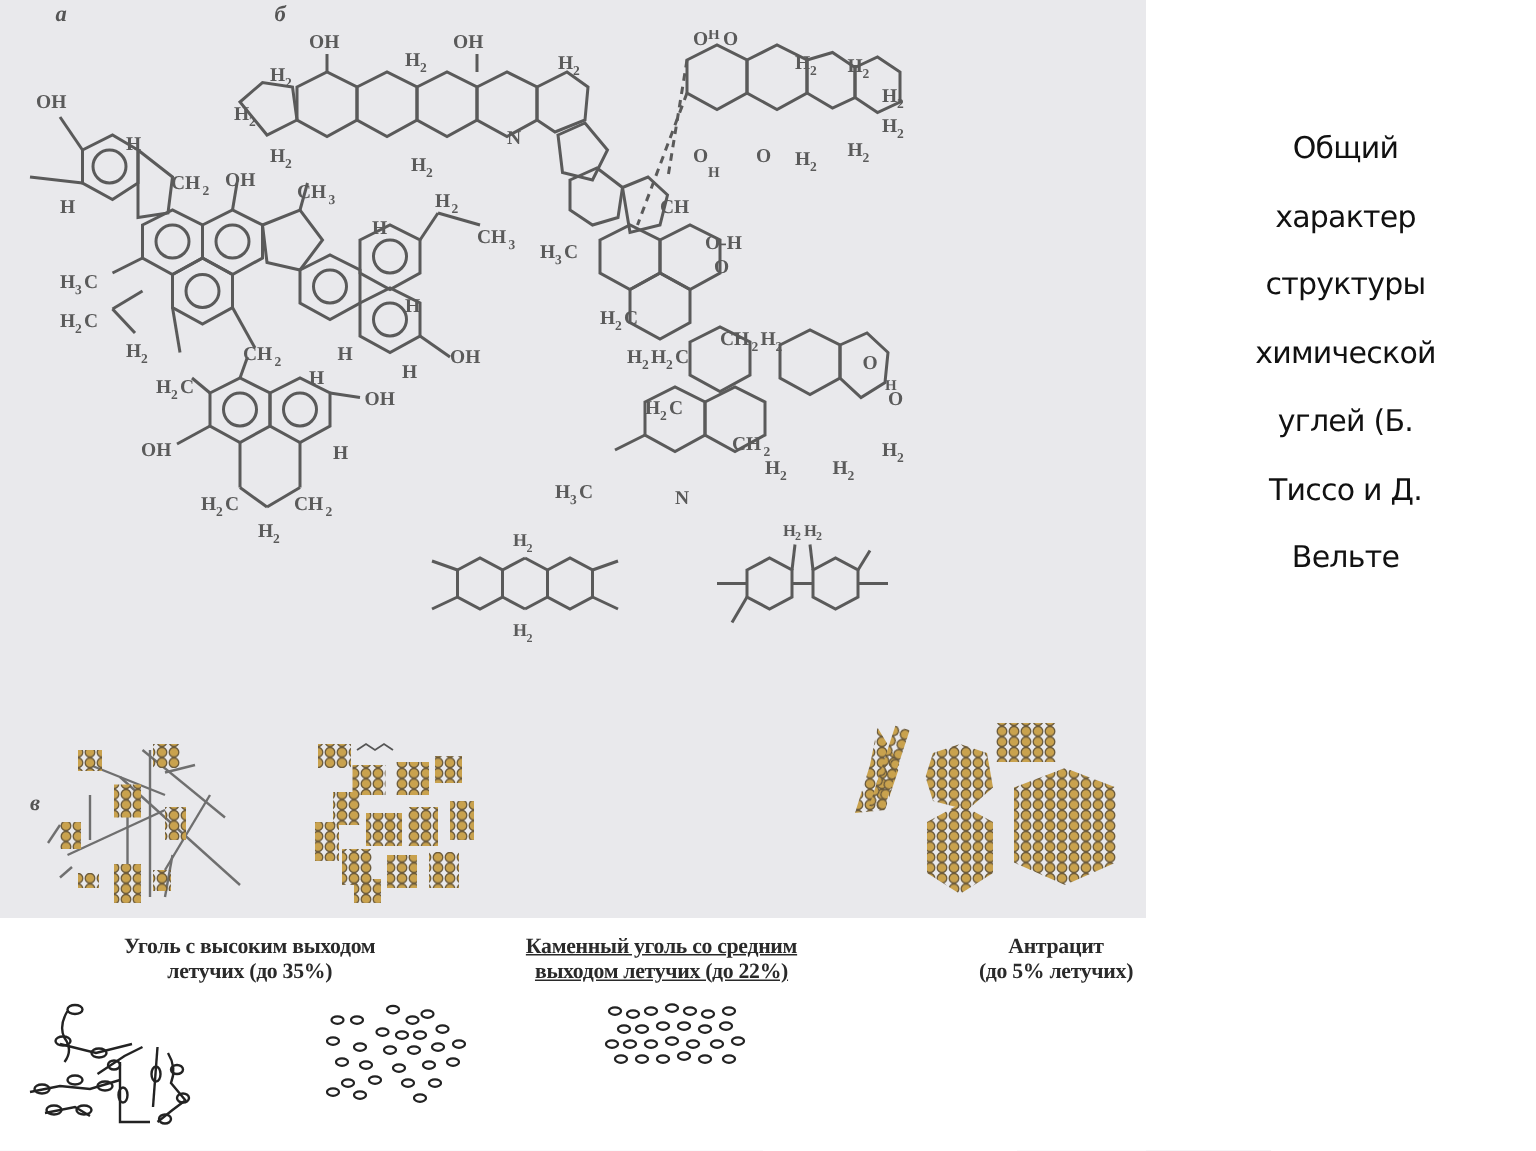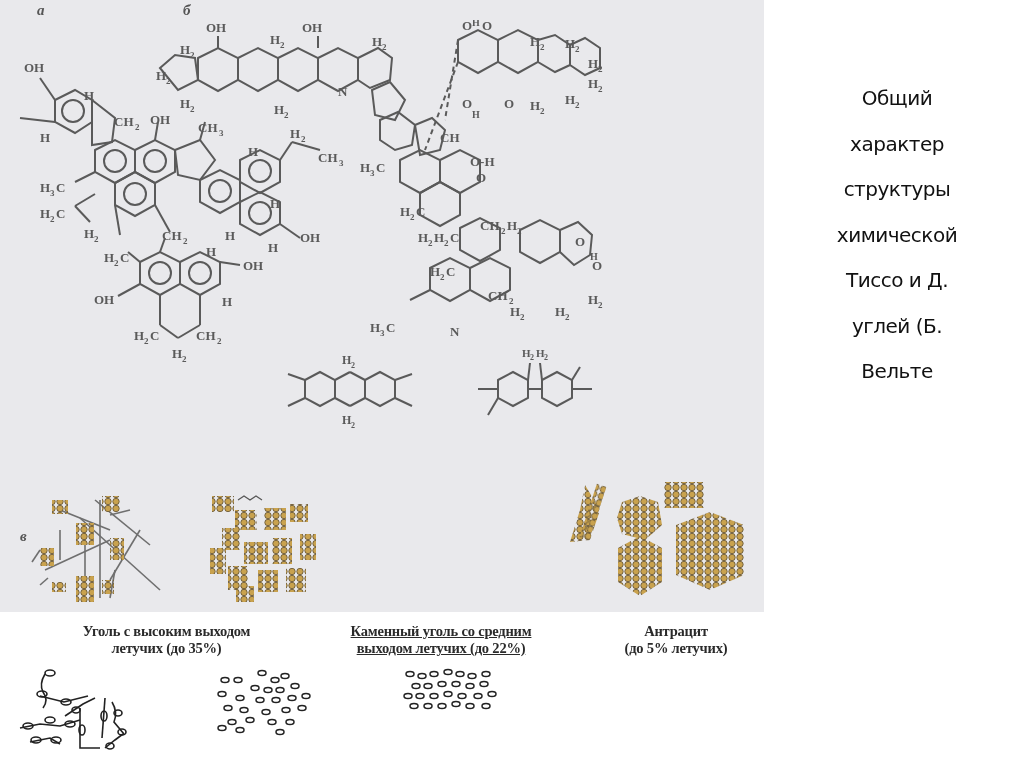--- a/index.html
+++ b/index.html
@@ -322,21 +322,21 @@
   </svg>
 
   <div class="caption" style="left:0;top:623px;width:245px;">
     <div>Уголь с высоким выходом</div>
     <div>летучих (до 35%)</div>
   </div>
   <div class="caption" style="left:267px;top:623px;width:260px;text-decoration:underline;">
     <div>Каменный уголь со средним</div>
     <div>выходом летучих (до 22%)</div>
   </div>
-  <div class="caption" style="left:532px;top:623px;width:200px;">
+  <div class="caption" style="left:560px;top:623px;width:200px;">
     <div>Антрацит</div>
     <div>(до 5% летучих)</div>
   </div>
 
   <svg style="position:absolute;left:10px;top:668px;" width="120" height="90">
     <g stroke="#222" stroke-width="1.6" fill="none">
       <path d="M35,6 q-6,10 -2,18 q6,8 0,16"></path>
       <ellipse cx="40" cy="5" rx="5" ry="3"></ellipse>
       <ellipse cx="32" cy="26" rx="5" ry="3"></ellipse>
       <path d="M30,28 l24,6 l24,-6"></path>
@@ -424,16 +424,16 @@
         <ellipse cx="86" cy="38" rx="4" ry="2.5"></ellipse>
     </g>
   </svg>
 </div>
 
 <div class="title">
   <span>Общий</span>
   <span>характер</span>
   <span>структуры</span>
   <span>химической</span>
+  <span>углей (Б.</span>
   <span>Тиссо и Д.</span>
-  <span>углей (Б.</span>
   <span>Вельте</span>
 </div>
 
 </body></html>

